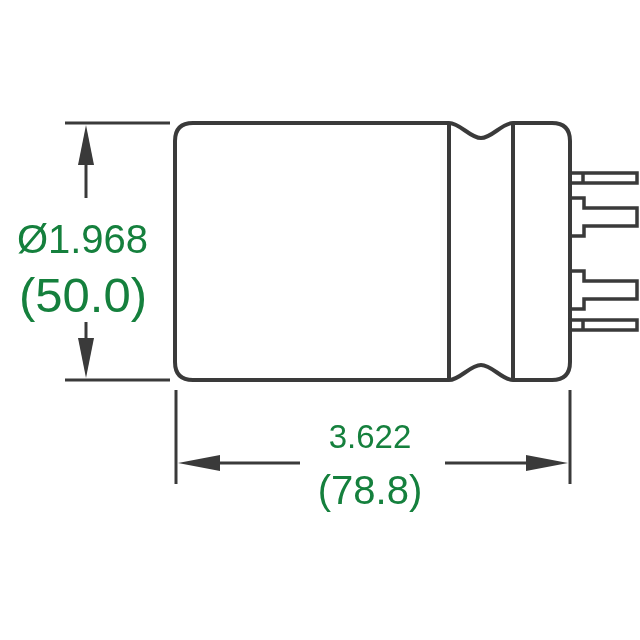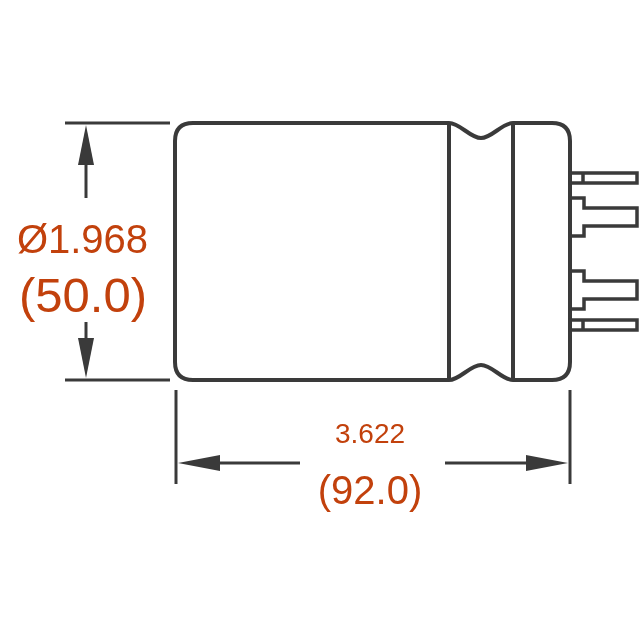--- a/index.html
+++ b/index.html
@@ -1,28 +1,28 @@
 <!DOCTYPE html>
 <html><head>
 <meta charset="utf-8">
 <style>
   html, body { margin: 0; padding: 0; background: #ffffff; }
   body { width: 640px; height: 640px; position: relative; overflow: hidden; }
   svg { position: absolute; left: 0; top: 0; }
   .dim-text {
     position: absolute;
     font-family: "Liberation Sans", "DejaVu Sans", sans-serif;
-    color: #c2410c;
+    color: #15803d;
     text-align: center;
     white-space: nowrap;
     line-height: 1;
   }
   #dia-in  { left: 0px;   top: 219px; width: 165px; font-size: 40px; }
   #dia-mm  { left: 8px;   top: 271px; width: 150px; font-size: 49px; }
-  #len-in  { left: 280px; top: 420px; width: 180px; font-size: 28px; }
+  #len-in  { left: 280px; top: 420px; width: 180px; font-size: 33px; }
   #len-mm  { left: 280px; top: 470px; width: 180px; font-size: 40px; }
 </style>
 </head>
 <body>
 
 <svg width="640" height="640" viewBox="0 0 640 640">
   <g fill="none" stroke="#3a3a3a" stroke-width="4" stroke-linejoin="round" stroke-linecap="butt">
 
     <path d="M193,123 L449,123
          C460,123 470,138 481,138
@@ -75,13 +75,13 @@
     <polygon points="86,125 78,165 94,165"></polygon>
     <polygon points="86,378 78,338 94,338"></polygon>
     <polygon points="178,463 220,455 220,471"></polygon>
     <polygon points="568,463 526,455 526,471"></polygon>
   </g>
 </svg>
 
 <div id="dia-in" class="dim-text">Ø1.968</div>
 <div id="dia-mm" class="dim-text">(50.0)</div>
 <div id="len-in" class="dim-text">3.622</div>
-<div id="len-mm" class="dim-text">(92.0)</div>
+<div id="len-mm" class="dim-text">(78.8)</div>
 
 </body></html>

